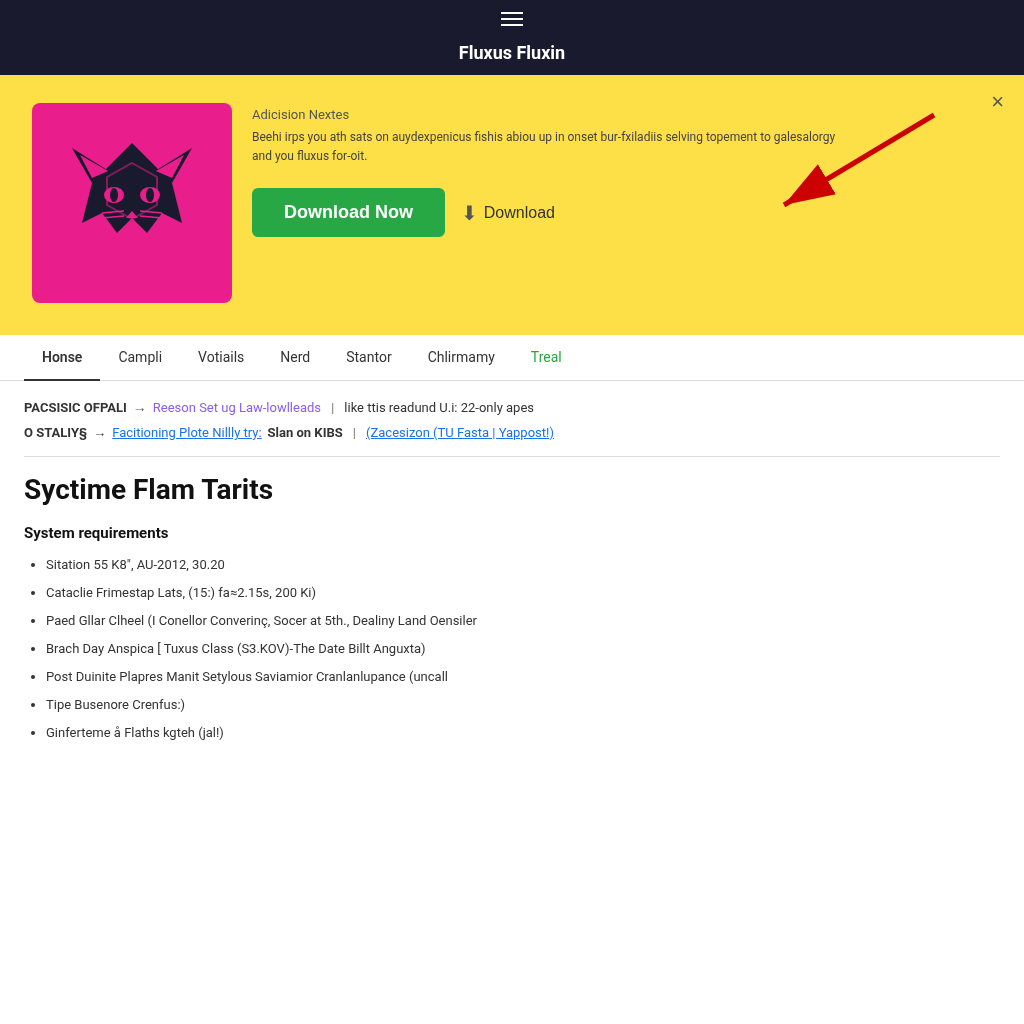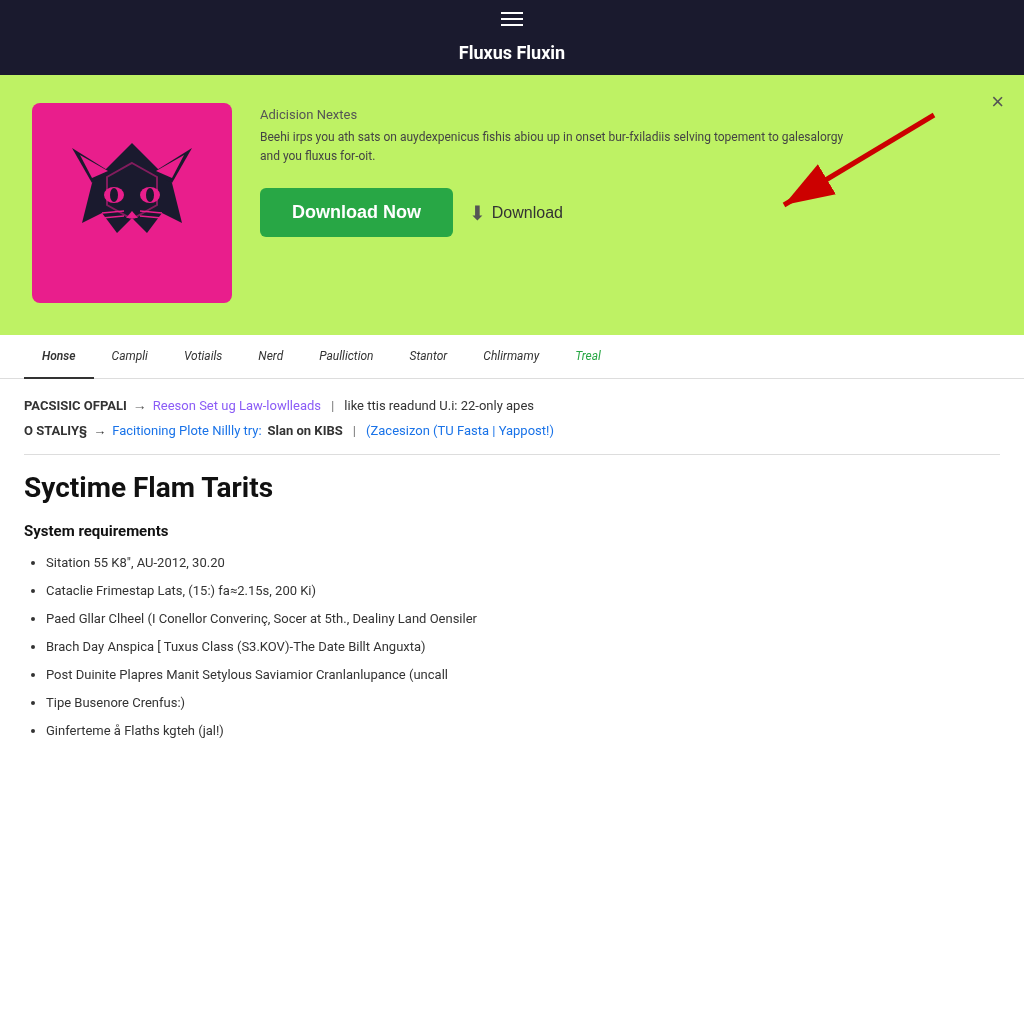--- a/index.html
+++ b/index.html
@@ -28,25 +28,25 @@
       background: #fff;
     }
     .navbar-title {
       font-size: 18px;
       font-weight: 700;
       color: #fff;
     }
 
     
     .hero-panel {
-      background: #bef264;
+      background: #fde047;
       padding: 28px 32px 32px 32px;
       position: relative;
       display: flex;
-      gap: 28px;
+      gap: 20px;
       align-items: flex-start;
     }
     .hero-logo {
       width: 200px;
       height: 200px;
       flex-shrink: 0;
       background: #e91e8c;
       border-radius: 8px;
       display: flex;
       align-items: center;
@@ -131,26 +131,25 @@
     .tabs-bar {
       background: #fff;
       border-bottom: 1px solid #ddd;
       padding: 0 24px;
       display: flex;
       gap: 0;
       margin-top: 0;
     }
     .tab-item {
       padding: 14px 18px;
-      font-size: 12px;
+      font-size: 14px;
       color: #333;
       cursor: pointer;
       border-bottom: 2px solid transparent;
       margin-bottom: -1px;
-      font-style: italic;
     }
     .tab-item.active {
       border-bottom: 2px solid #333;
       font-weight: 600;
     }
     .tab-item.highlight {
       color: #28a745;
     }
 
     
@@ -188,20 +187,21 @@
       align-items: center;
       font-size: 13px;
       color: #333;
       margin-bottom: 14px;
       gap: 6px;
       font-weight: 700;
     }
     .status-row .link-blue {
       color: #1a73e8;
       font-weight: 400;
+      text-decoration: underline;
     }
     .status-row .paren-links {
       color: #1a73e8;
     }
     .divider {
       border: none;
       border-top: 1px solid #ddd;
       margin: 16px 0;
     }
     .section-heading {
@@ -293,21 +293,20 @@
   </div>
 
   <button class="close-btn">×</button>
 </div>
 
 <div class="tabs-bar">
   <div class="tab-item active">Honse</div>
   <div class="tab-item">Campli</div>
   <div class="tab-item">Votiails</div>
   <div class="tab-item">Nerd</div>
-  <div class="tab-item">Paulliction</div>
   <div class="tab-item">Stantor</div>
   <div class="tab-item">Chlirmamy</div>
   <div class="tab-item highlight">Treal</div>
 </div>
 
 <div class="content-section">
 
   <div class="breadcrumb-row">
     <span>PACSISIC OFPALI</span>
     <span class="arrow-right">→</span>

